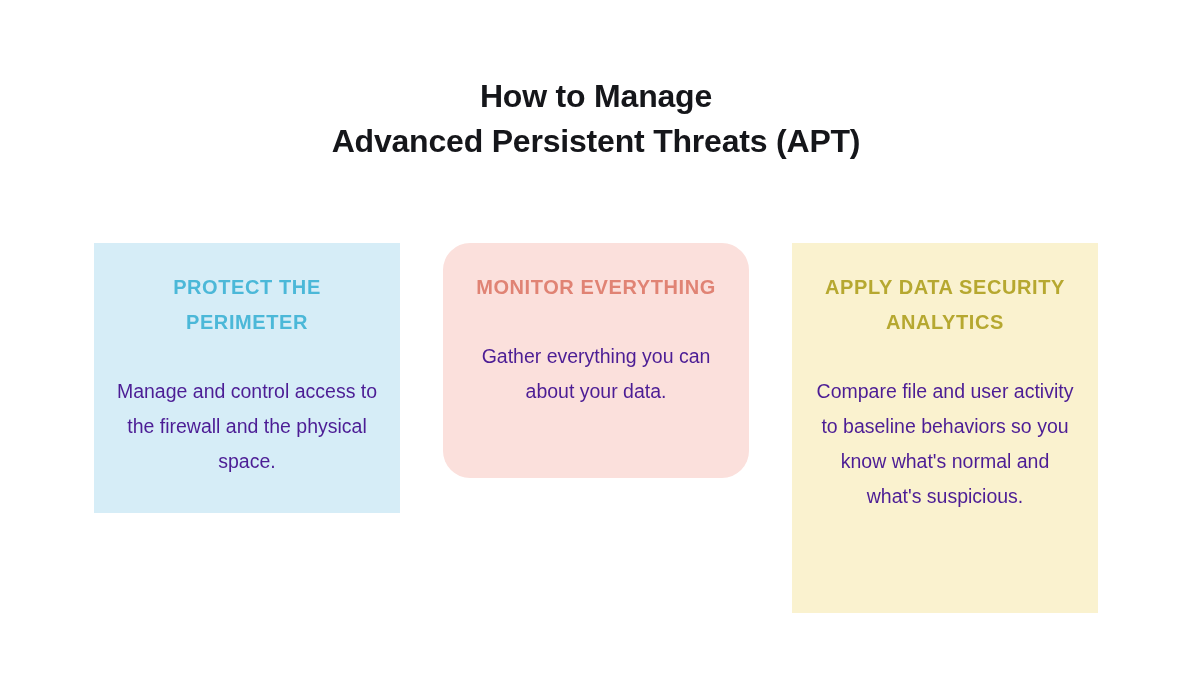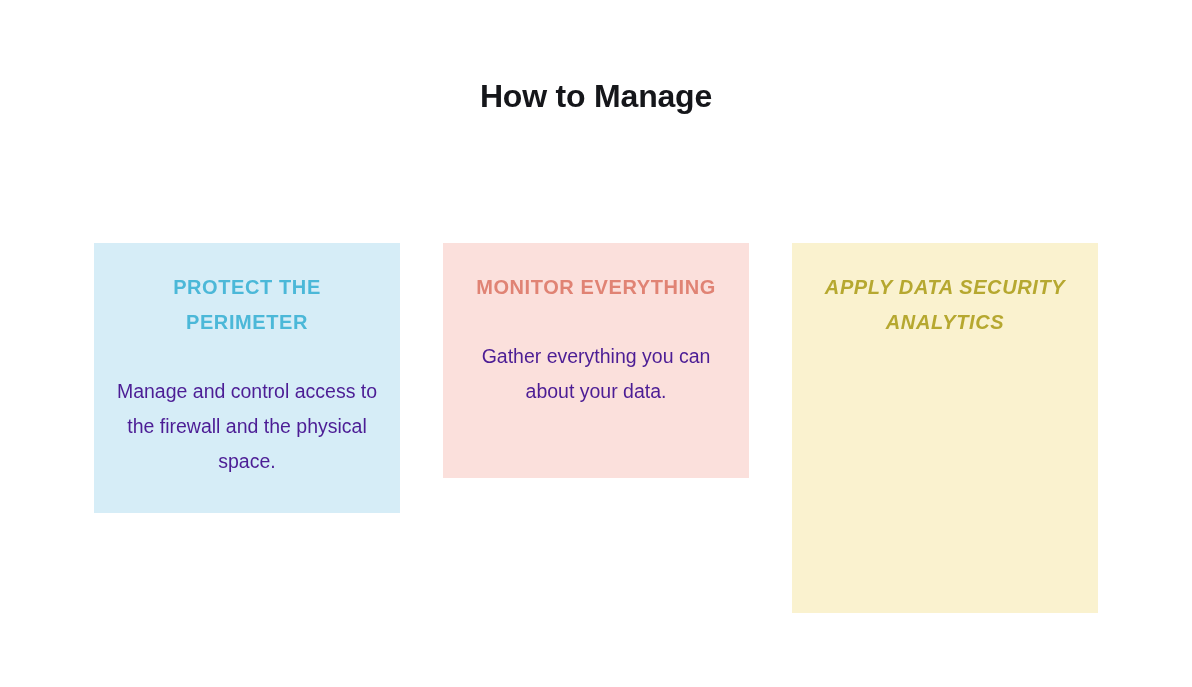--- a/index.html
+++ b/index.html
@@ -80,53 +80,55 @@
 
   
   .card-gap {
     height: 34px;
   }
 
   
   .card-1 { background: #d6edf7; }
   .card-1 .card-heading { color: #4bb8d8; }
 
-  .card-2 { background: #fbe0dc; }
+  .card-2 { background: #fbe0dc; border-radius: 27px; }
   .card-2 .card-heading { color: #e08374; }
 
   .card-3 { background: #faf2cf; }
   .card-3 .card-heading { color: #b6a830; }
 
   
   .card-1 { min-height: 270px; }
   .card-2 { min-height: 235px; }
-  .card-3 { min-height: 370px; font-style: italic; }
+  .card-3 { min-height: 370px; }
 </style>
 </head>
 <body>
 
 <div class="infographic">
 
   <div class="title-block">
     <span class="title-line">How to Manage</span>
+    <span class="title-line">Advanced Persistent Threats (APT)</span>
   </div>
 
   <div class="cards-row">
 
     <div class="card card-1">
       <div class="card-heading">PROTECT THE PERIMETER</div>
       <div class="card-gap"></div>
       <div class="card-body">Manage and control access to the firewall and the physical space.</div>
     </div>
 
     <div class="card card-2">
       <div class="card-heading">MONITOR EVERYTHING</div>
       <div class="card-gap"></div>
       <div class="card-body">Gather everything you can about your data.</div>
     </div>
 
     <div class="card card-3">
       <div class="card-heading">APPLY DATA SECURITY ANALYTICS</div>
       <div class="card-gap"></div>
+      <div class="card-body">Compare file and user activity to baseline behaviors so you know what's normal and what's suspicious.</div>
     </div>
 
   </div>
 </div>
 
 </body></html>

